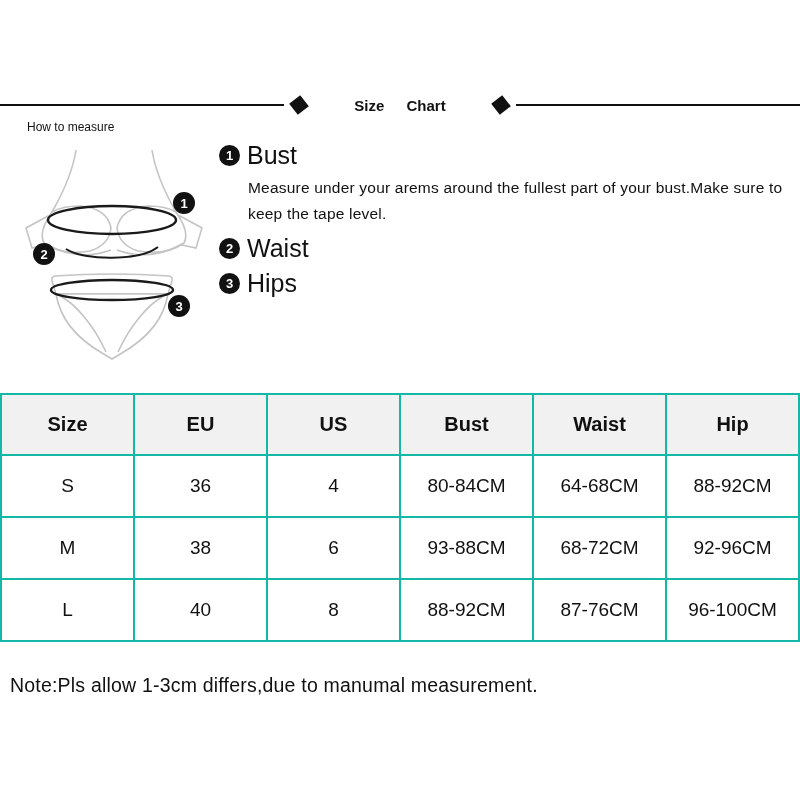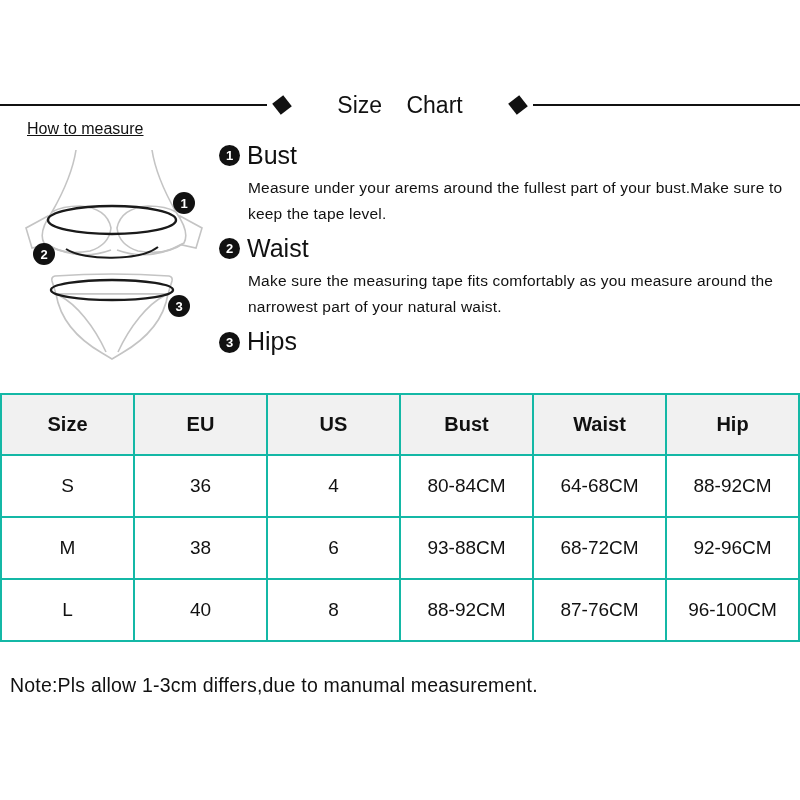--- a/index.html
+++ b/index.html
@@ -4,23 +4,23 @@
 <style>
   html,body{margin:0;padding:0;}
   body{
     width:800px;height:800px;background:#ffffff;position:relative;overflow:hidden;
     font-family:"Liberation Sans", sans-serif;color:#111111;
   }
   
   .title-row{position:absolute;top:90px;left:0;right:0;height:30px;display:flex;align-items:center;}
   .rule{height:2px;background:#111;flex:1;}
   .diamond{width:14px;height:14px;background:#111;transform:rotate(52deg);margin:0 8px;flex:0 0 auto;}
-  .title-text{font-size:23px;margin:0 40px;word-spacing:18px;white-space:nowrap;}
+  .title-text{font-size:15px;margin:0 40px;word-spacing:18px;white-space:nowrap;font-weight:bold;}
   
-  .htm-title{position:absolute;left:27px;top:120px;font-size:16px;text-decoration:underline;}
+  .htm-title{position:absolute;left:27px;top:120px;font-size:12px;}
   .figure{position:absolute;left:14px;top:146px;width:200px;height:240px;}
   
   .sections{position:absolute;left:219px;top:142px;width:580px;}
   .section{margin-bottom:7px;}
   .sec-head{display:flex;align-items:center;gap:7px;}
   .num-badge{width:21px;height:21px;border-radius:50%;background:#111;color:#fff;
     font-size:13px;font-weight:bold;display:flex;align-items:center;justify-content:center;flex:0 0 auto;}
   .sec-title{font-size:25px;line-height:1.1;}
   .sec-desc{margin:5px 8px 0 29px;font-size:15.5px;line-height:1.73;letter-spacing:0.2px;}
   
@@ -93,21 +93,20 @@
       <div class="num-badge">1</div>
       <div class="sec-title">Bust</div>
     </div>
     <div class="sec-desc">Measure under your arems around the fullest part of your bust.Make sure to keep the tape level.</div>
   </div>
   <div class="section">
     <div class="sec-head">
       <div class="num-badge">2</div>
       <div class="sec-title">Waist</div>
     </div>
-    <div class="sec-desc">Make sure the measuring tape fits comfortably as you measure around the narrowest part of your natural waist.</div>
   </div>
   <div class="section">
     <div class="sec-head">
       <div class="num-badge">3</div>
       <div class="sec-title">Hips</div>
     </div>
   </div>
 </div>
 
 <table class="size-table">

